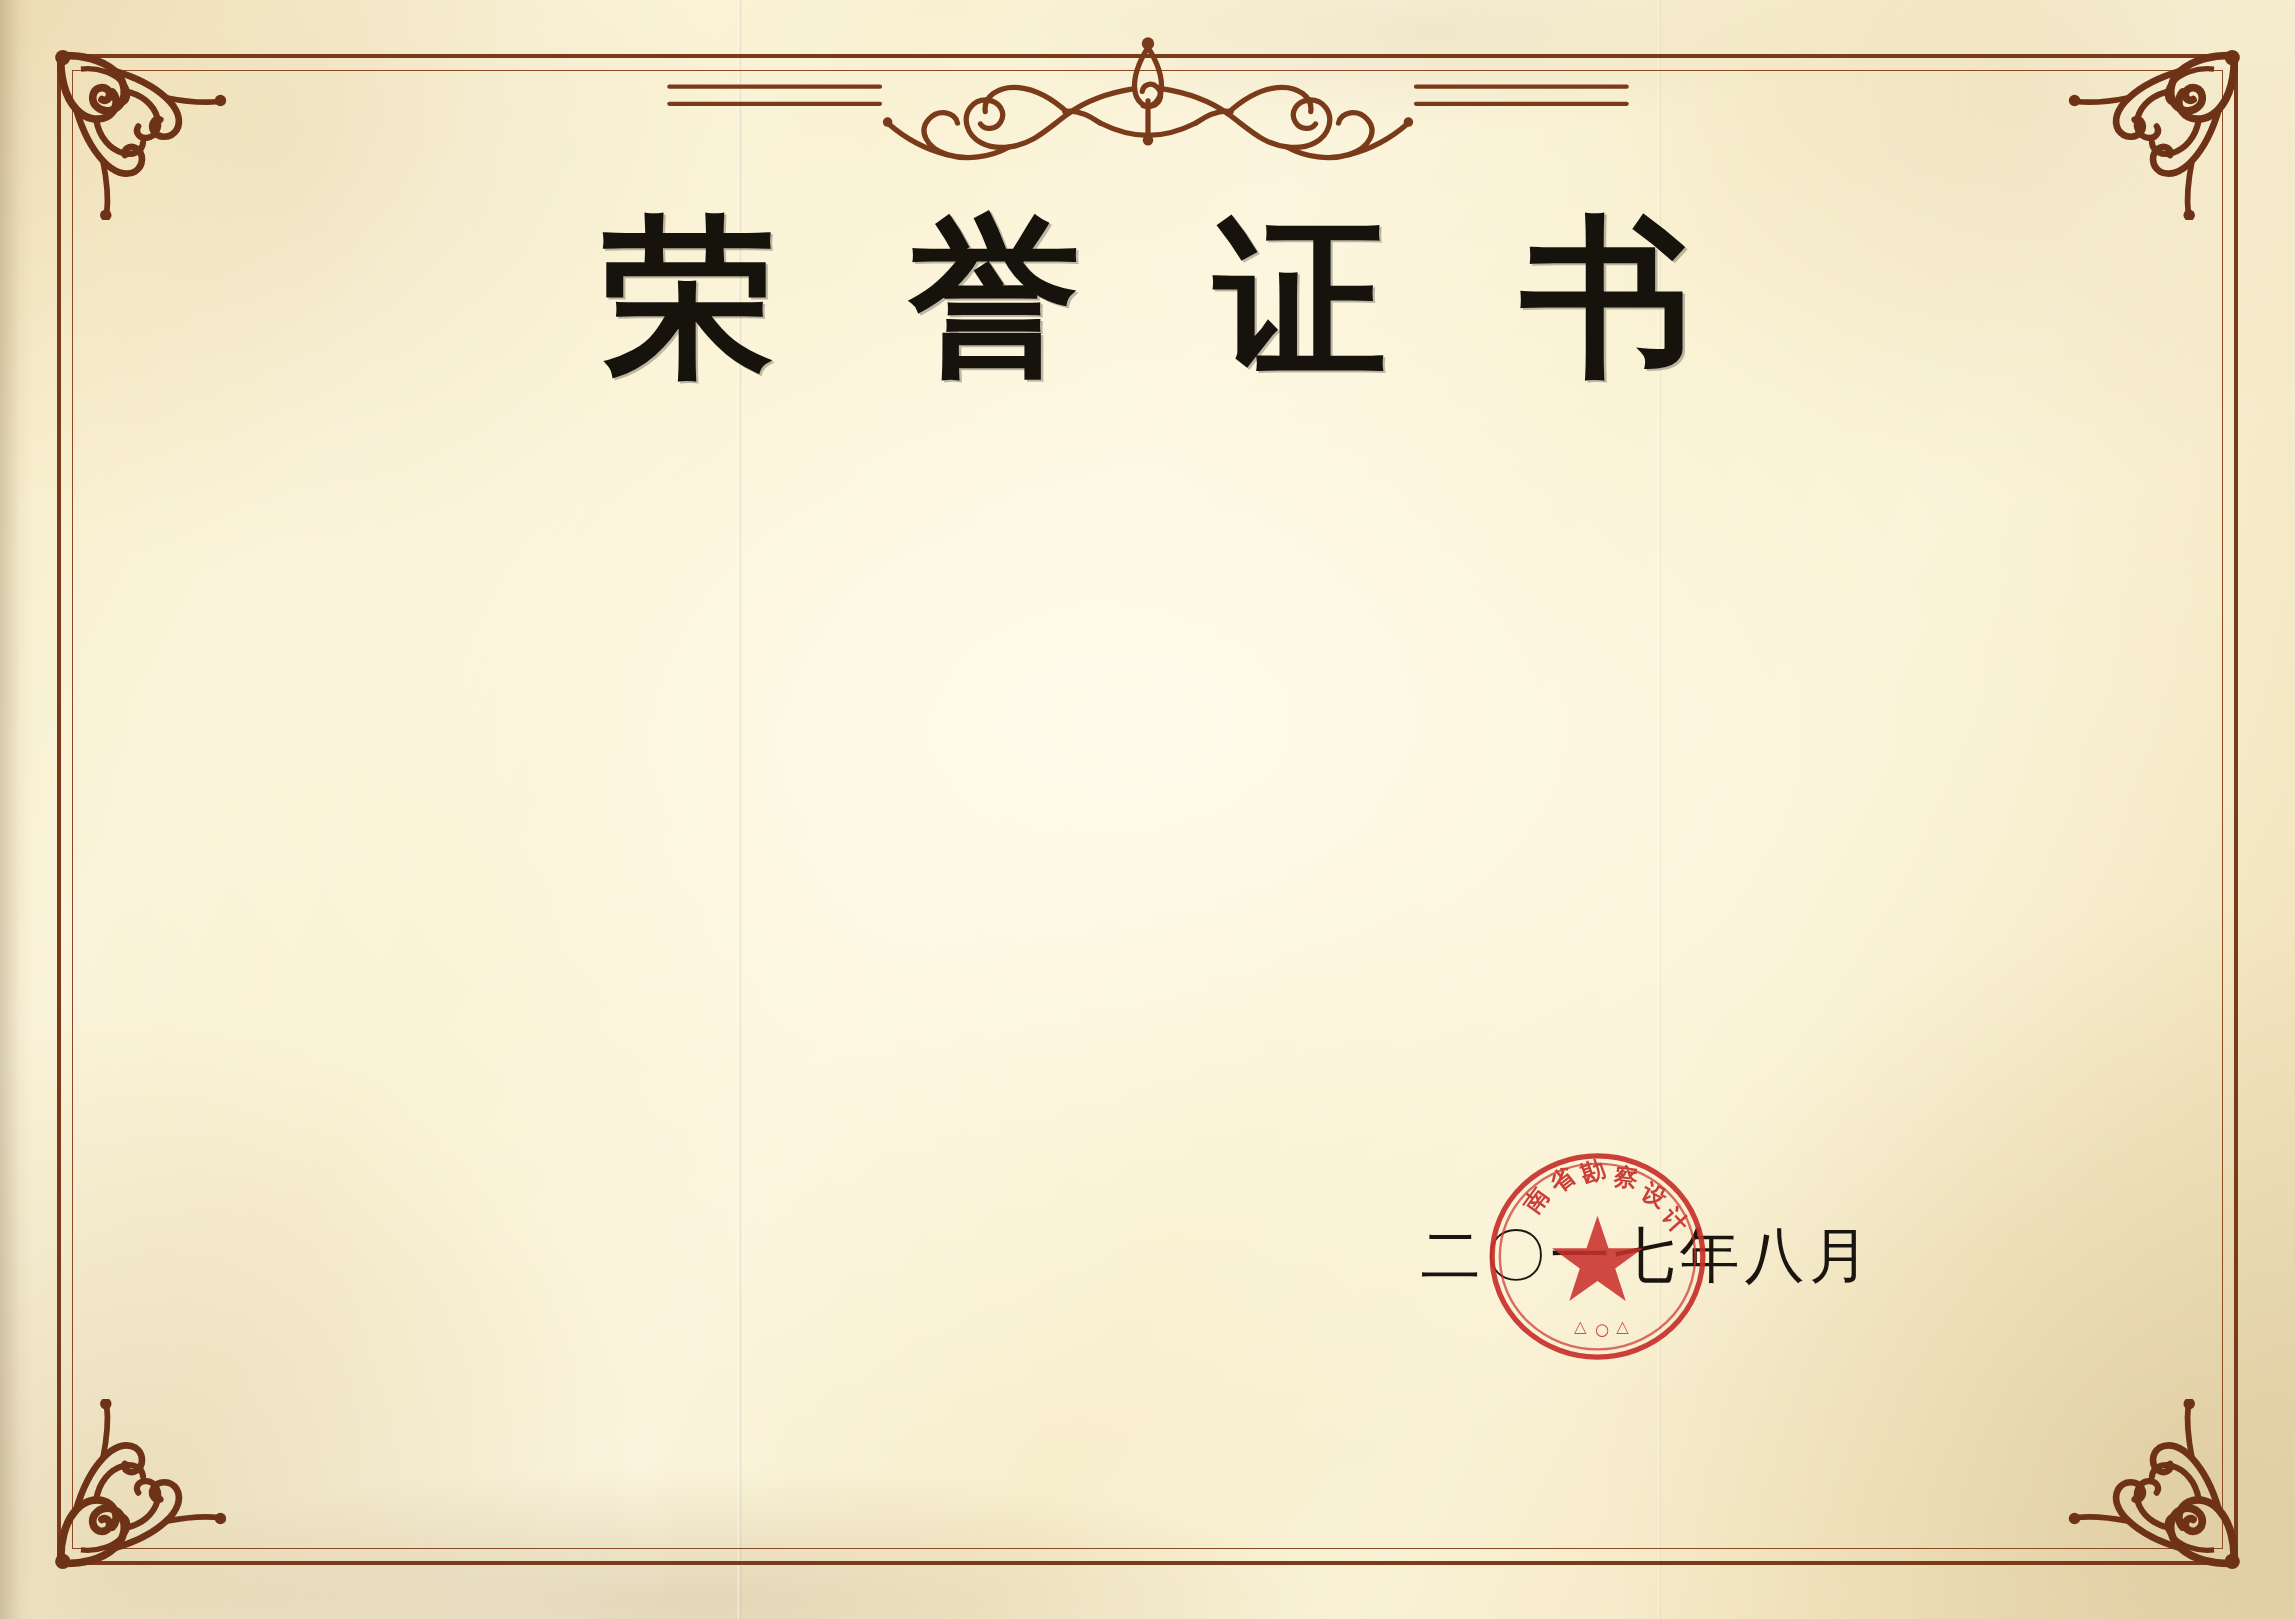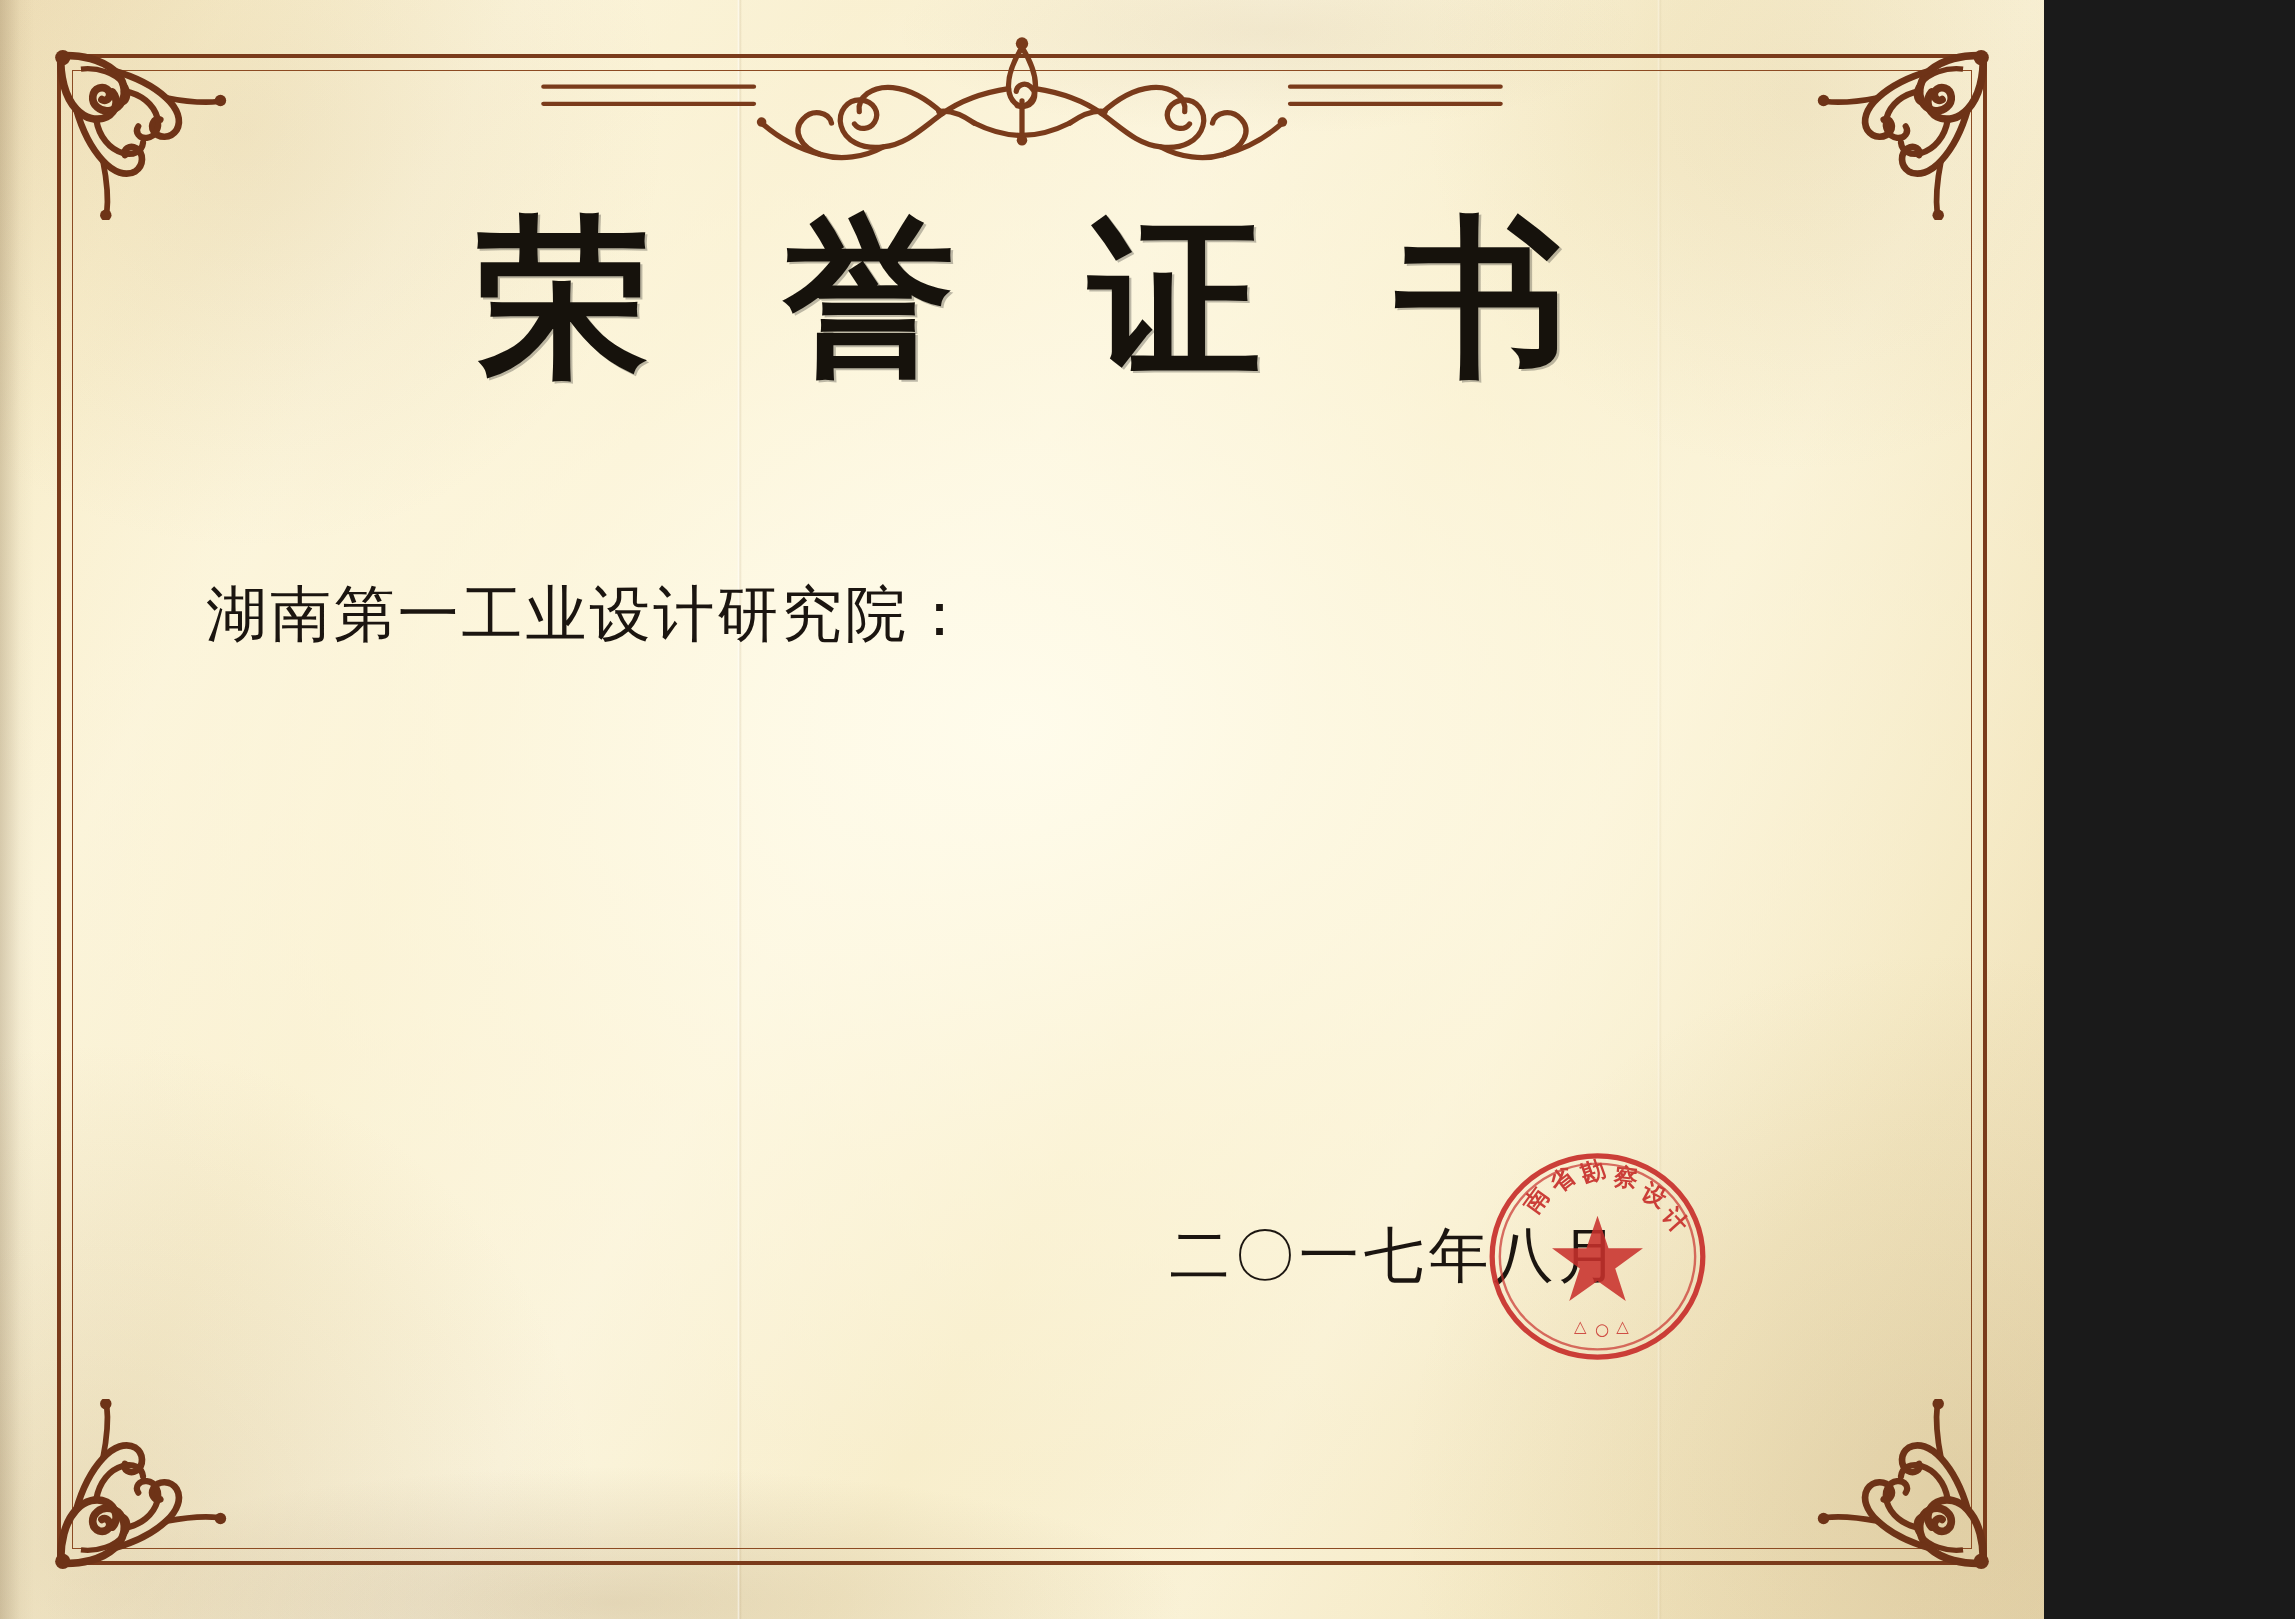--- a/index.html
+++ b/index.html
@@ -6,21 +6,21 @@
     margin: 0;
     padding: 0;
     background: #1a1a1a;
   }
   body {
     font-family: "Liberation Serif", serif;
   }
 
   #certificate {
     position: relative;
-    width: 2044px;
+    width: 2295px;
     height: 1619px;
     overflow: hidden;
     background:
       radial-gradient(ellipse 70% 60% at 50% 45%, rgba(255,252,236,0.95) 0%, rgba(252,245,219,0.6) 45%, rgba(244,232,196,0.25) 75%, rgba(238,223,183,0.1) 100%),
       linear-gradient(118deg, #f0e0ba 0%, #faf0cf 8%, #fdf7e0 18%, #fbf3d6 30%, #fdf8e4 44%, #f9f0cf 58%, #fbf4da 70%, #f4e8c2 84%, #e9d9b0 100%);
   }
 
   
   .paper-noise {
     position: absolute;
@@ -255,21 +255,20 @@
         <circle cx="352" cy="110" r="12"></circle>
         <circle cx="112" cy="350" r="12"></circle>
         <path d="M60 44 C96 40 132 52 150 76 C162 92 160 110 146 116" fill="none" stroke="#6e3317" stroke-width="11"></path>
       </g>
     </svg>
   </div>
 
   <div class="title">荣 誉 证 书</div>
 
   <div class="body-text">
-    <span class="salutation">湖南第一工业设计研究院：</span>
   </div>
 
   <div class="date-line">二〇一七年八月</div>
 
   <div class="seal">
     <svg viewBox="0 0 490 470" xmlns="http://www.w3.org/2000/svg">
       <g stroke="#c8302c" fill="none" stroke-width="11">
         <ellipse cx="245" cy="235" rx="220" ry="210"></ellipse>
         <ellipse cx="245" cy="235" rx="204" ry="194" stroke-width="5" opacity=".75"></ellipse>
       </g>

